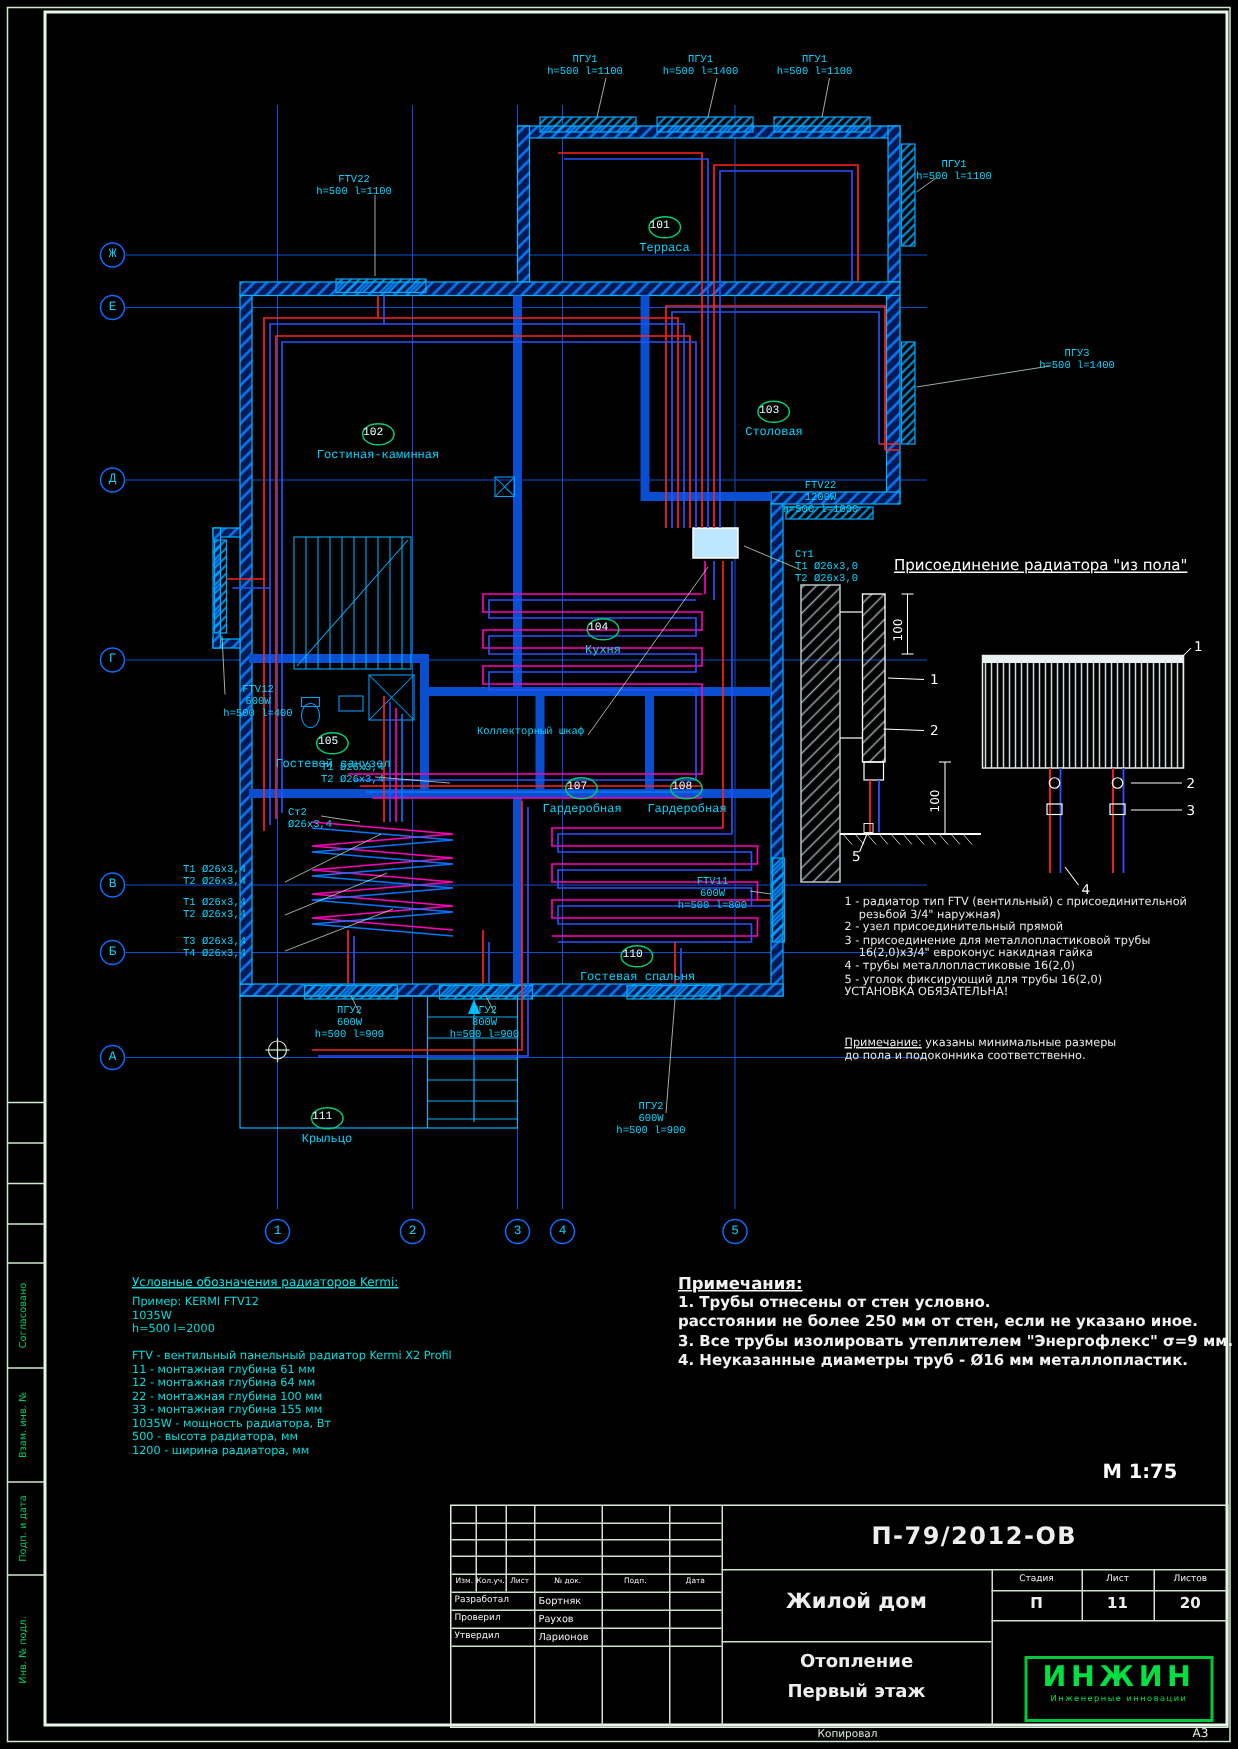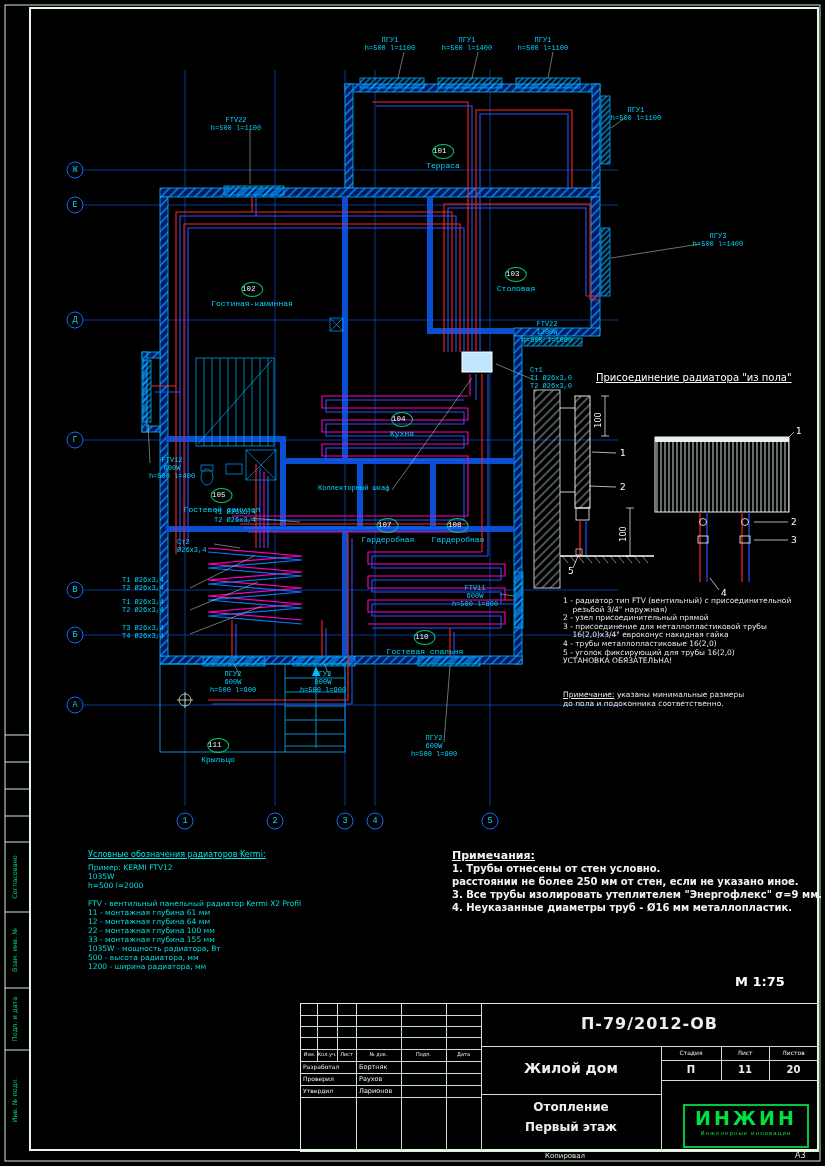--- a/index.html
+++ b/index.html
@@ -351,21 +351,21 @@
       </div>
       <div class="plabel" style="left: 530px; top: 366px;">
         <div>Ст1</div>
         <div>Т1 Ø26x3,0</div>
         <div>Т2 Ø26x3,0</div>
       </div>
       <div class="plabel" style="left: 214px; top: 508px;">
         <div>Т1 Ø26x3,4</div>
         <div>Т2 Ø26x3,4</div>
       </div>
-      <div class="plabel" style="left: 177px; top: 538px;">
+      <div class="plabel" style="left: 192px; top: 538px;">
         <div>Ст2</div>
         <div>Ø26x3,4</div>
       </div>
       <div class="plabel" style="left: 122px; top: 576px;">
         <div>Т1 Ø26x3,4</div>
         <div>Т2 Ø26x3,4</div>
       </div>
       <div class="plabel" style="left: 122px; top: 598px;">
         <div>Т1 Ø26x3,4</div>
         <div>Т2 Ø26x3,4</div>

